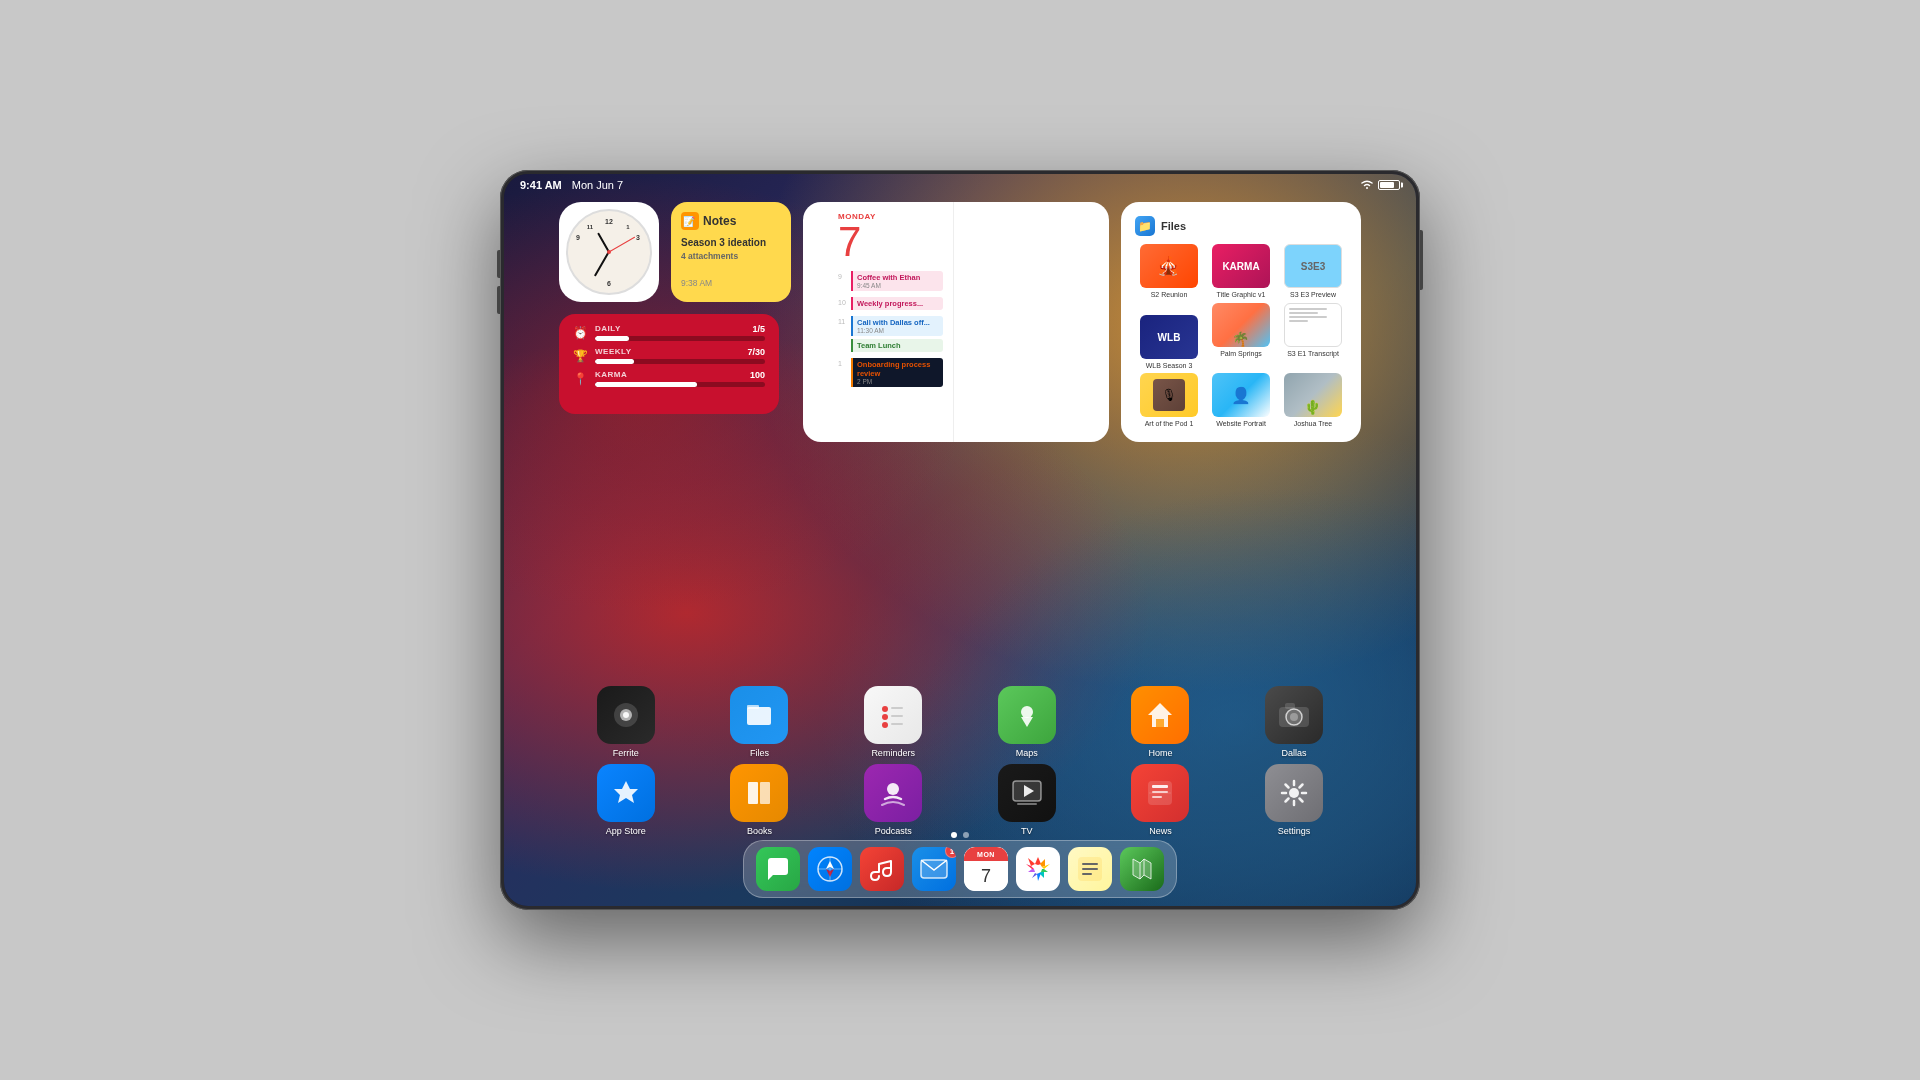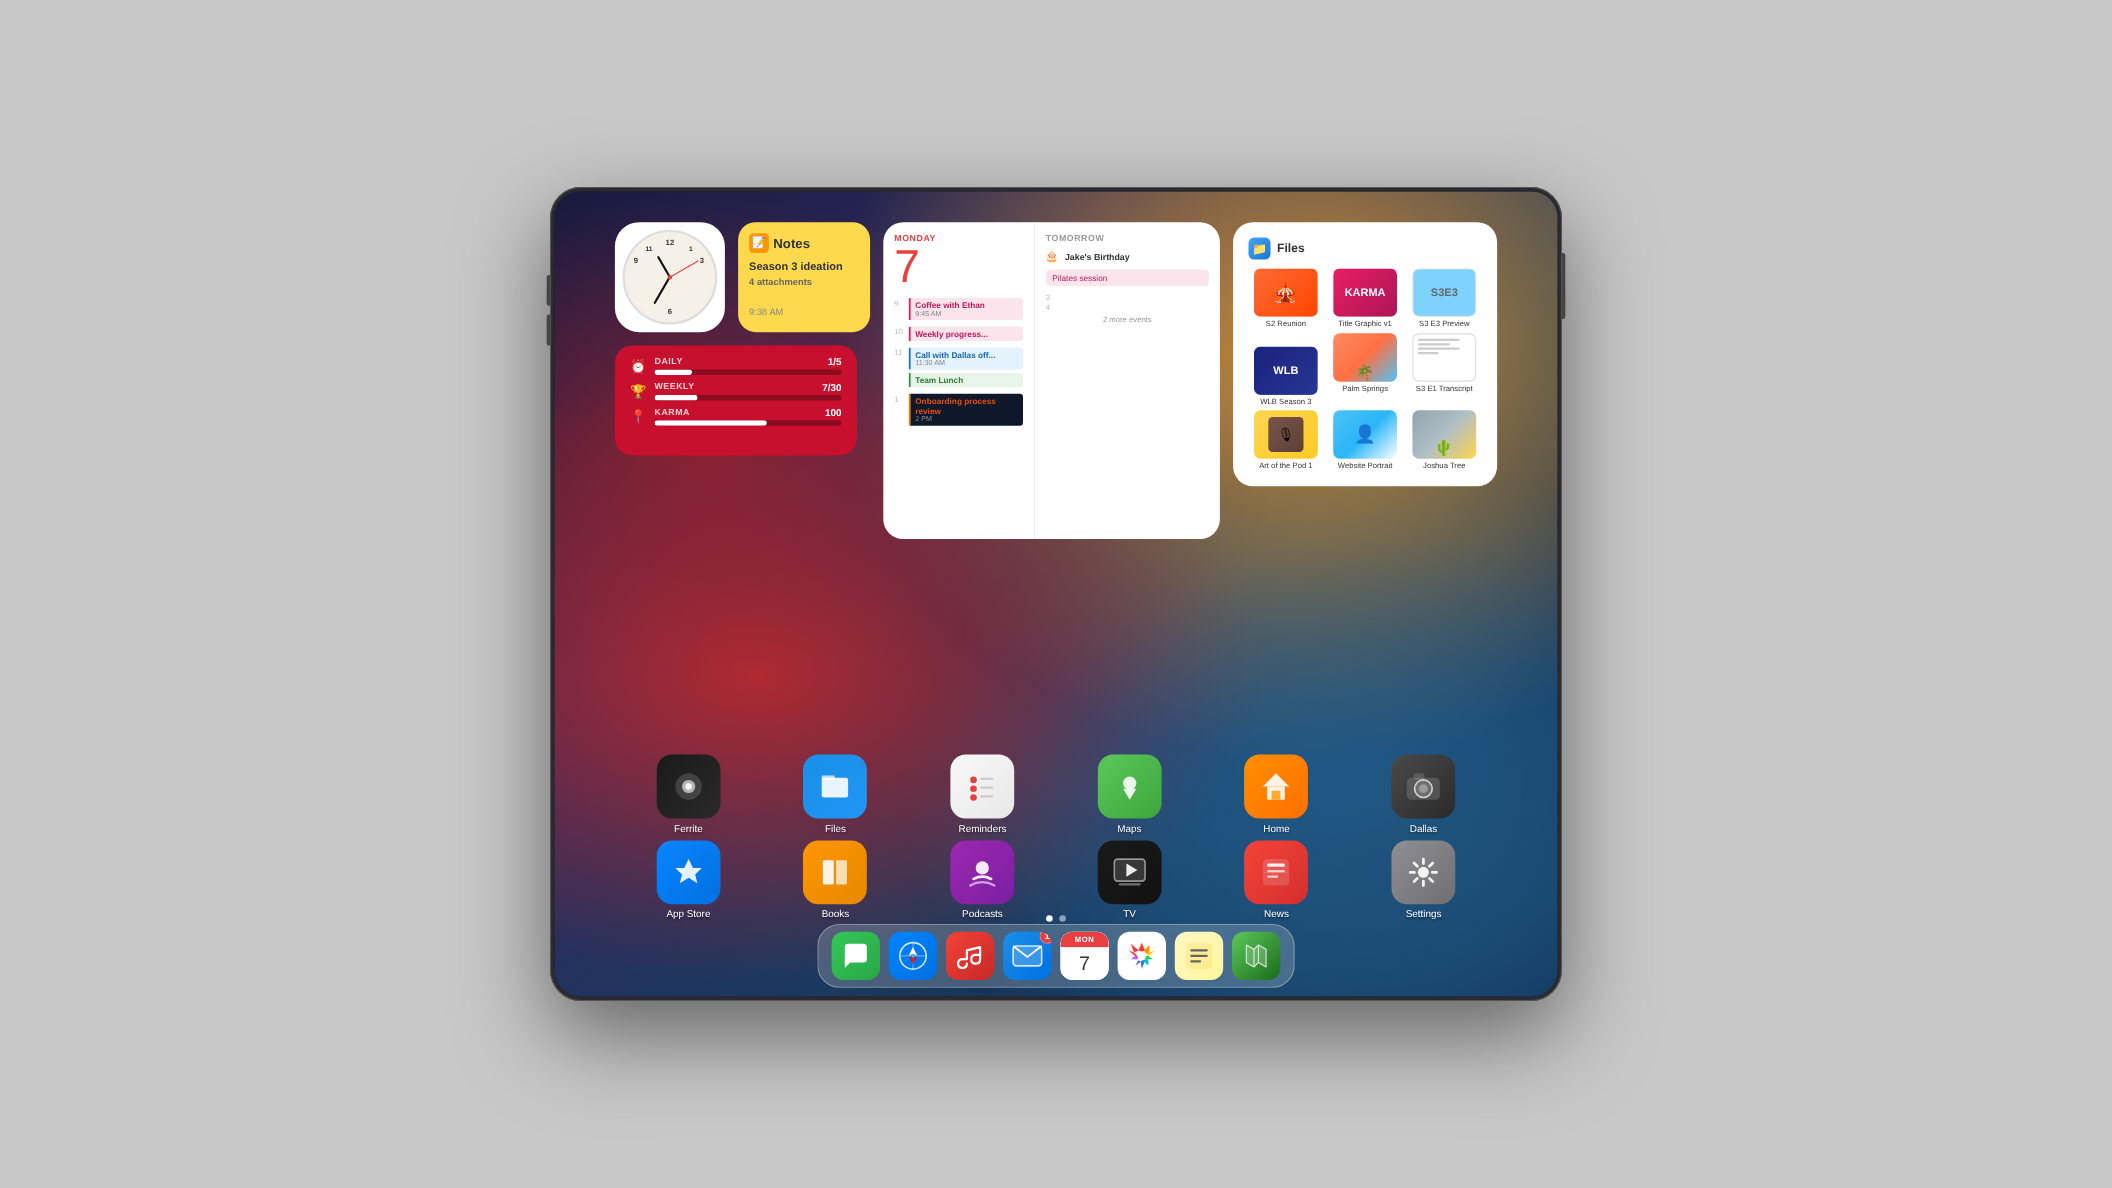--- a/index.html
+++ b/index.html
@@ -249,25 +249,26 @@
 
     .notes-time {
       font-size: 8.5px;
       color: #888;
       margin-top: 16px;
     }
 
     
     .calendar-widget {
       flex: 1;
-      height: 288px;
+      height: 240px;
       background: white;
       border-radius: 18px;
       overflow: hidden;
       display: flex;
+      padding-left: 25px;
     }
 
     .cal-left {
       width: 45%;
       padding: 10px;
       border-right: 1px solid #eee;
     }
 
     .cal-day-label {
       font-size: 8px;
@@ -581,20 +582,38 @@
 
 <div class="ipad-frame">
 
   <div class="ipad-button" style="top:80px;height:28px;"></div>
   <div class="ipad-button" style="top:116px;height:28px;"></div>
   <div class="ipad-button" style="top:60px;height:60px;left:auto;right:-3px;border-radius:0 2px 2px 0;"></div>
 
   <div class="ipad-screen">
     <div class="wallpaper"></div>
 
+    <div class="status-bar">
+      <div style="display:flex;align-items:center;gap:4px;">
+        <span class="status-time">9:41 AM</span>
+        <span class="status-date">Mon Jun 7</span>
+      </div>
+      <div class="status-right">
+        <span style="color:white;font-size:10px;">
+          <svg width="14" height="10" viewBox="0 0 14 10">
+            <path d="M7 9L7 9" stroke="white" stroke-width="2" stroke-linecap="round"></path>
+            <path d="M4.5 6.5 Q7 4.5 9.5 6.5" stroke="white" stroke-width="1.5" fill="none" stroke-linecap="round"></path>
+            <path d="M2 4 Q7 0.5 12 4" stroke="white" stroke-width="1.5" fill="none" stroke-linecap="round"></path>
+          </svg>
+        </span>
+        <div class="battery-icon">
+          <div class="battery-fill"></div>
+        </div>
+      </div>
+    </div>
 
     <div style="position:absolute;top:28px;left:55px;right:55px;display:flex;gap:12px;z-index:10;">
 
       <div class="clock-widget">
         <div class="clock-face">
 
           <span class="clock-num" style="top:4px;left:50%;transform:translateX(-50%);">12</span>
           <span class="clock-num" style="top:20px;right:6px;">3</span>
           <span class="clock-num" style="bottom:4px;left:50%;transform:translateX(-50%);">6</span>
           <span class="clock-num" style="top:20px;left:4px;">9</span>
@@ -660,35 +679,20 @@
               <div style="flex:1;">
                 <div class="cal-event-block cal-event-block-orange">
                   <div style="font-size:7.5px;font-weight:700;color:#e65100;">Onboarding process review</div>
                   <div style="font-size:6.5px;color:#888;">2 PM</div>
                 </div>
               </div>
             </div>
           </div>
         </div>
 
-        <div class="cal-right">
-          <div class="cal-tomorrow-label">TOMORROW</div>
-          <div class="cal-tomorrow-event">
-            <span style="font-size:10px;">🎂</span>
-            <span style="font-size:8px;font-weight:600;color:#333;">Jake's Birthday</span>
-          </div>
-          <div>
-            <div class="cal-pilates-badge">Pilates session</div>
-          </div>
-          <div style="margin-top:8px;">
-            <div style="font-size:7px;color:#bbb;margin-bottom:2px;">3</div>
-            <div style="font-size:7px;color:#bbb;margin-bottom:2px;">4</div>
-          </div>
-          <div class="more-events">2 more events</div>
-        </div>
       </div>
 
       <div class="files-widget">
         <div style="grid-column:1/-1;display:flex;align-items:center;gap:6px;margin-bottom:4px;">
           <div style="width:20px;height:20px;background:linear-gradient(135deg,#42a5f5,#1976d2);border-radius:5px;display:flex;align-items:center;justify-content:center;font-size:11px;">📁</div>
           <span style="font-size:11px;font-weight:700;color:#333;">Files</span>
         </div>
 
         <div class="files-grid-item">
           <div class="file-thumb thumb-reunion">

